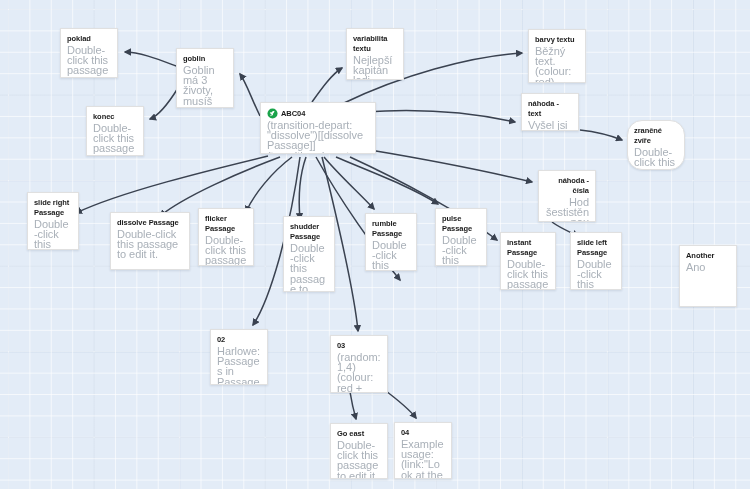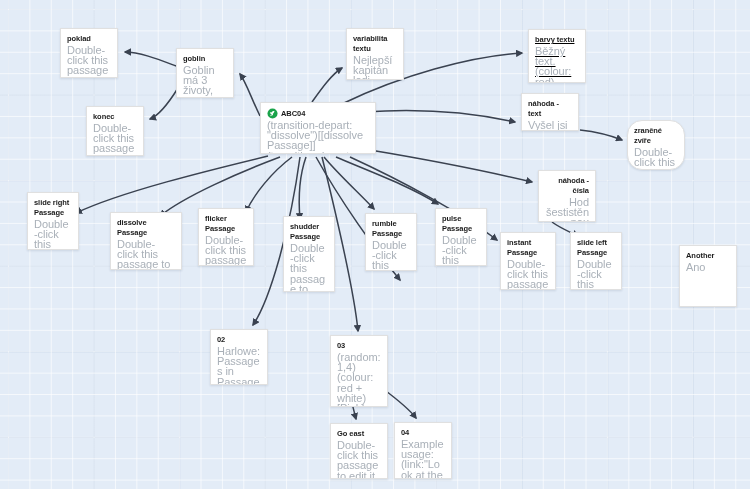--- a/index.html
+++ b/index.html
@@ -129,33 +129,33 @@
 
       <path d="M 382 388 C 398 400 410 410 416 418"></path>
     </g>
   </svg>
 
   <div id="passage-layer">
       <div class="passage" style="left: 60px; top: 28px; width: 58px; height: 50px;">
         <div class="p-title">poklad</div>
         <div class="p-excerpt">Double-click this passage to edit it.</div>
       </div>
-      <div class="passage" style="left: 176px; top: 48px; width: 58px; height: 50px;">
+      <div class="passage" style="left: 176px; top: 48px; width: 58px; height: 60px;">
         <div class="p-title">goblin</div>
         <div class="p-excerpt">Goblin má 3 životy, musíš na kostce hodit víc. [[Podařilo se!-&gt;poklad]]</div>
       </div>
       <div class="passage" style="left: 86px; top: 106px; width: 58px; height: 50px;">
         <div class="p-title">konec</div>
         <div class="p-excerpt">Double-click this passage to edit it.</div>
       </div>
       <div class="passage" style="left: 346px; top: 28px; width: 58px; height: 52px;">
         <div class="p-title">variabilita textu</div>
         <div class="p-excerpt">Nejlepší kapitán lodi Enterprise je (either:</div>
       </div>
-      <div class="passage" style="left: 528px; top: 29px; width: 58px; height: 54px; text-decoration: underline;">
+      <div class="passage" style="left: 528px; top: 29px; width: 58px; height: 54px;">
         <div class="p-title">barvy textu</div>
         <div class="p-excerpt">Běžný text. (colour: red)[Červený text.] (background: blue)[Modré</div>
       </div>
       <div class="passage p-start" style="left: 260px; top: 102px; width: 116px; height: 52px;">
         <div class="start-row">
           <svg class="rocket" viewBox="0 0 24 24">
             <circle cx="12" cy="12" r="11" fill="#1aa34a"></circle>
             <path d="M16.5 6.2c-3 .2-5.2 1.6-6.8 3.6l-2.3-.5-1.3 1.4 2.1 1.1c-.2.5-.3.9-.4 1.3l1.6 1.6c.4-.1.8-.2 1.3-.4l1.1 2.1 1.4-1.3-.5-2.3c2-1.6 3.4-3.8 3.6-6.8z" fill="#ffffff"></path>
             <path d="M8.3 15.4c-.7.7-1 2.6-1 2.6s1.9-.3 2.6-1c.4-.4.4-1.1 0-1.6-.5-.4-1.2-.4-1.6 0z" fill="#ffffff"></path>
           </svg>
@@ -172,21 +172,21 @@
         <div class="p-excerpt">Double-click this passage to edit it.</div>
       </div>
       <div class="passage" style="left: 538px; top: 170px; width: 58px; height: 52px; text-align: right;">
         <div class="p-title">náhoda - čísla</div>
         <div class="p-excerpt">Hod šestistěnnou kostkou (random: 1,6). Hod</div>
       </div>
       <div class="passage" style="left: 27px; top: 192px; width: 52px; height: 58px;">
         <div class="p-title">slide right Passage</div>
         <div class="p-excerpt">Double-click this passage to edit it.</div>
       </div>
-      <div class="passage" style="left: 110px; top: 212px; width: 72px; height: 58px;">
+      <div class="passage" style="left: 110px; top: 212px; width: 80px; height: 58px;">
         <div class="p-title">dissolve Passage</div>
         <div class="p-excerpt">Double-click this passage to edit it.</div>
       </div>
       <div class="passage" style="left: 198px; top: 208px; width: 56px; height: 58px;">
         <div class="p-title">flicker Passage</div>
         <div class="p-excerpt">Double-click this passage to edit it.</div>
       </div>
       <div class="passage" style="left: 283px; top: 216px; width: 52px; height: 76px;">
         <div class="p-title">shudder Passage</div>
         <div class="p-excerpt">Double-click this passage to edit it.</div>
@@ -208,21 +208,21 @@
         <div class="p-excerpt">Double-click this passage to edit it.</div>
       </div>
       <div class="passage" style="left: 679px; top: 245px; width: 58px; height: 62px;">
         <div class="p-title">Another</div>
         <div class="p-excerpt">Ano</div>
       </div>
       <div class="passage" style="left: 210px; top: 329px; width: 58px; height: 56px;">
         <div class="p-title">02</div>
         <div class="p-excerpt">Harlowe: Passages in Passages :: Start This is the Start passage!</div>
       </div>
-      <div class="passage" style="left: 330px; top: 335px; width: 58px; height: 72px;">
+      <div class="passage" style="left: 330px; top: 335px; width: 58px; height: 58px;">
         <div class="p-title">03</div>
         <div class="p-excerpt">(random: 1,4) (colour: red + white)[Pink] (colour: red) [Red] Rolling a</div>
       </div>
       <div class="passage" style="left: 330px; top: 423px; width: 58px; height: 56px;">
         <div class="p-title">Go east</div>
         <div class="p-excerpt">Double-click this passage to edit it.</div>
       </div>
       <div class="passage" style="left: 394px; top: 422px; width: 58px; height: 57px;">
         <div class="p-title">04</div>
         <div class="p-excerpt">Example usage: (link:"Look at the duck.")[The duck drifts on the lake's</div>

